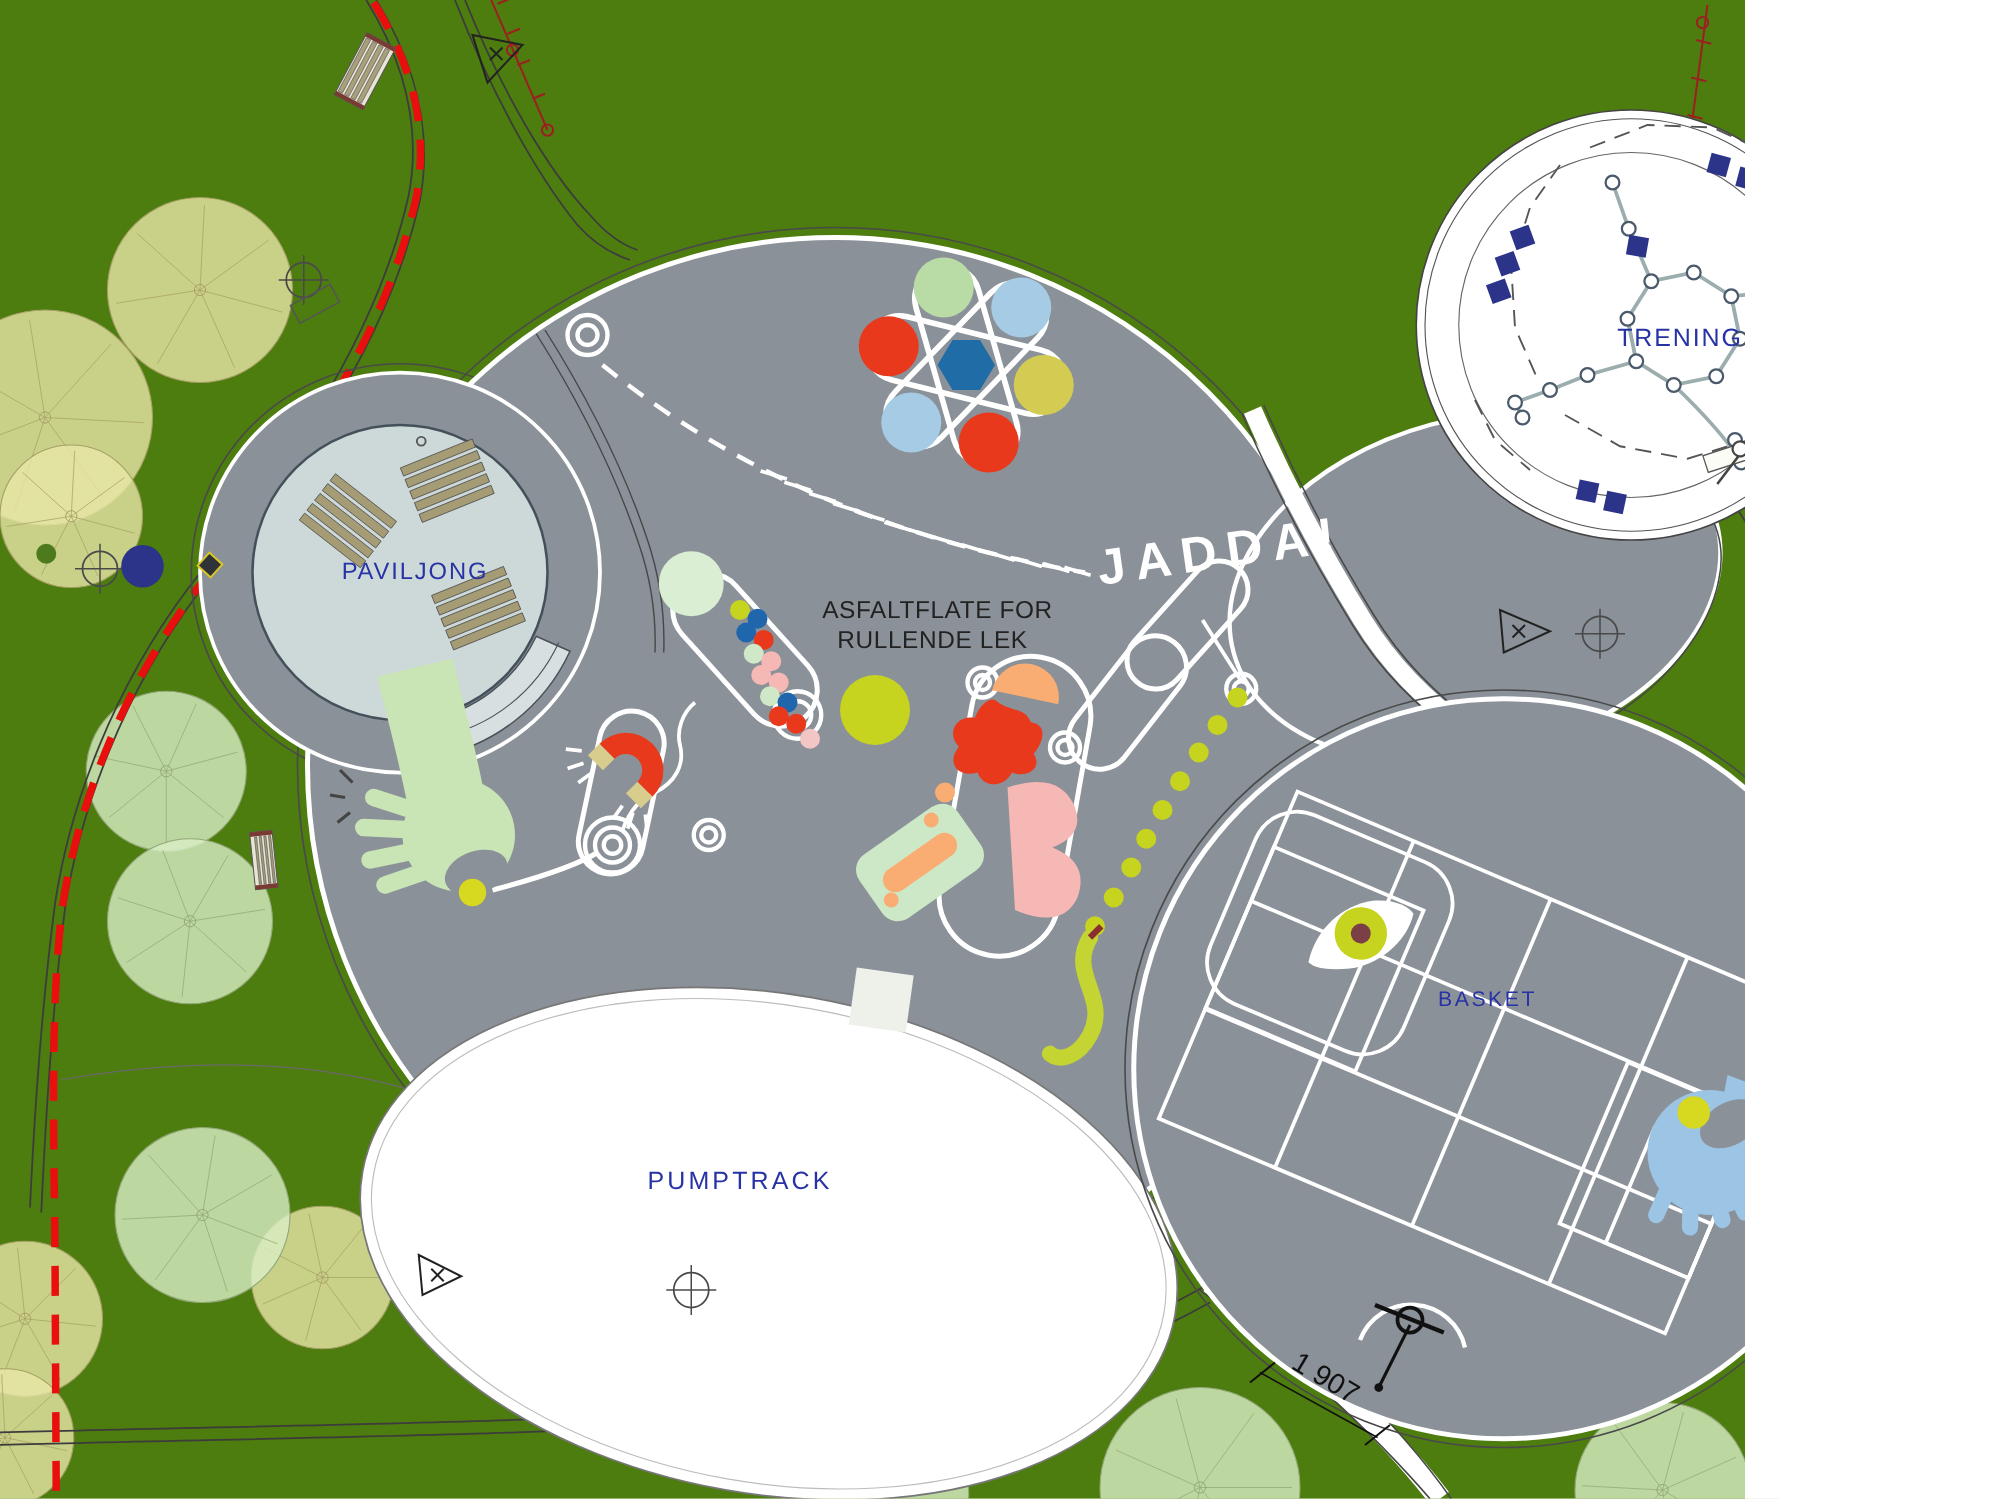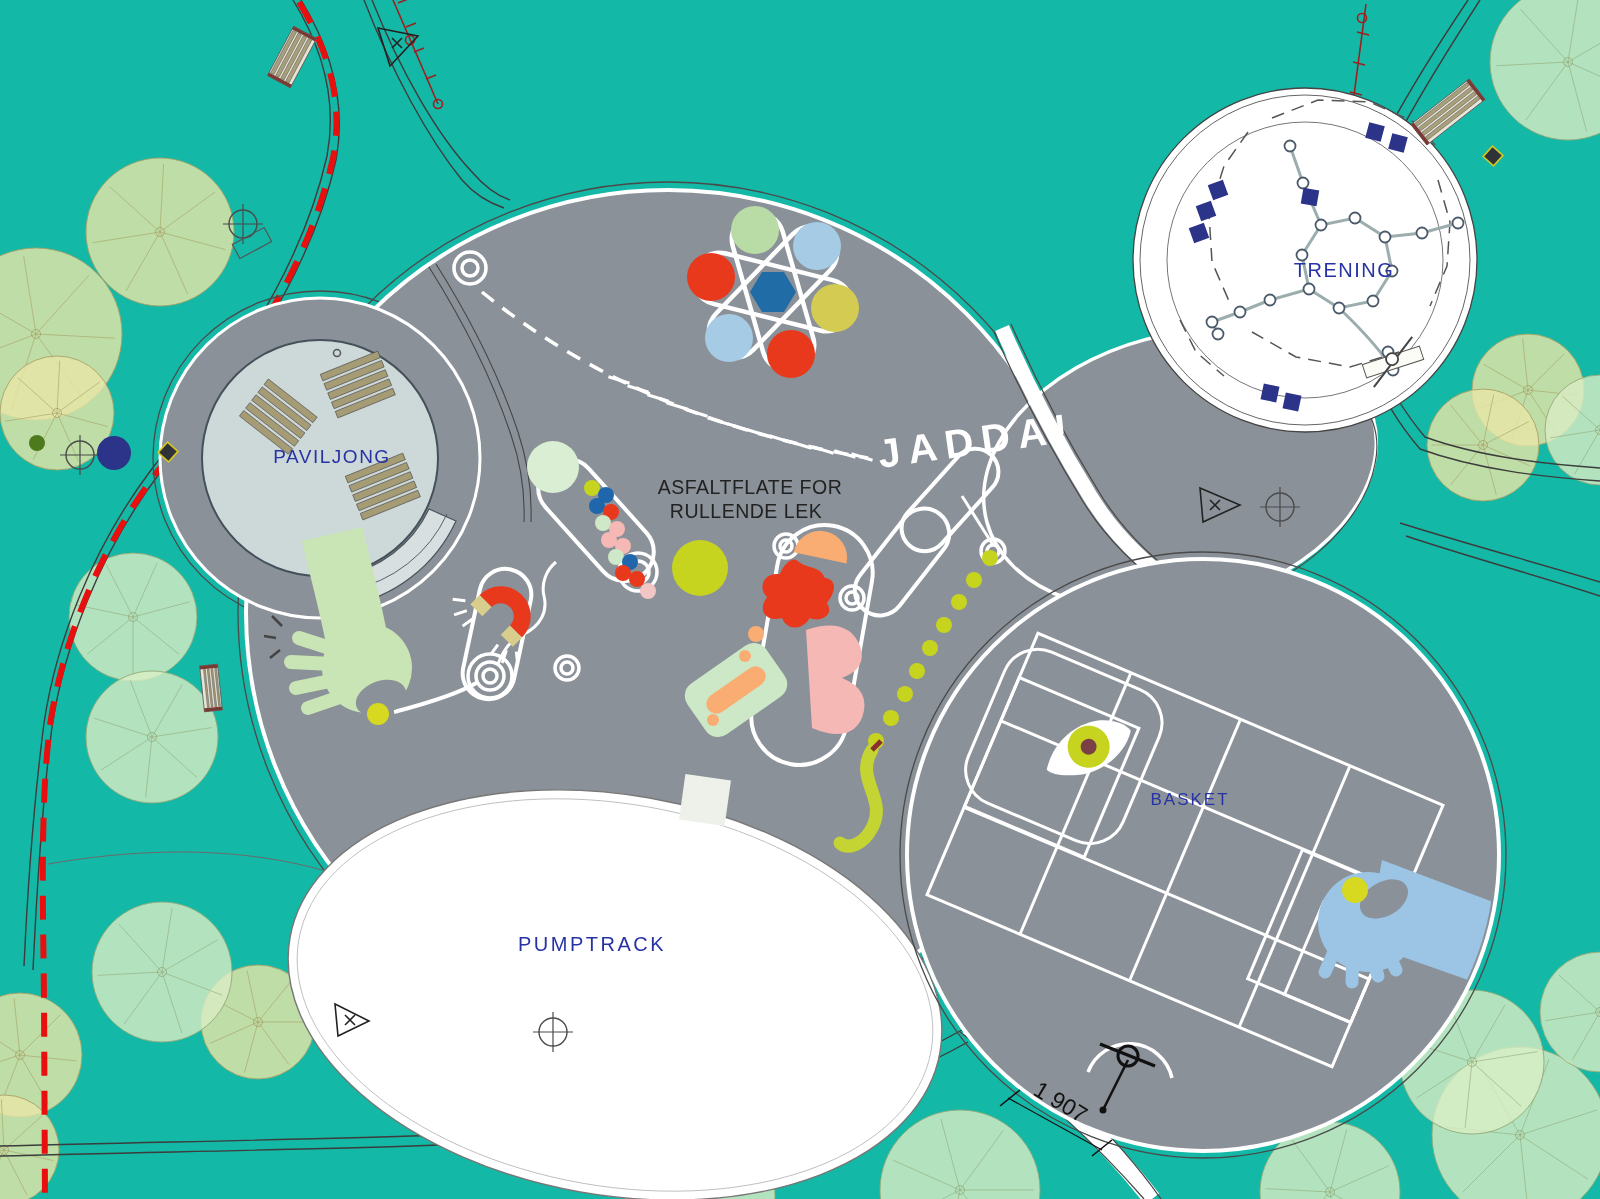--- a/index.html
+++ b/index.html
@@ -1,16 +1,16 @@
 <!DOCTYPE html>
 <html><head>
 <meta charset="utf-8">
 <style>
   html,body{margin:0;padding:0;background:#fff}
-  .stage{width:1600px;height:1199px;position:relative;overflow:hidden;background:#14b8a6}
+  .stage{width:1396px;height:1199px;position:relative;overflow:hidden;background:#4d7c0f}
   svg{display:block;font-family:"Liberation Sans",sans-serif}
   text{user-select:none}
 </style>
 </head>
 <body>
 
 <div class="stage">
 <svg id="plan" viewBox="0 0 1600 1199" width="1600" height="1199">
 
   <defs>

